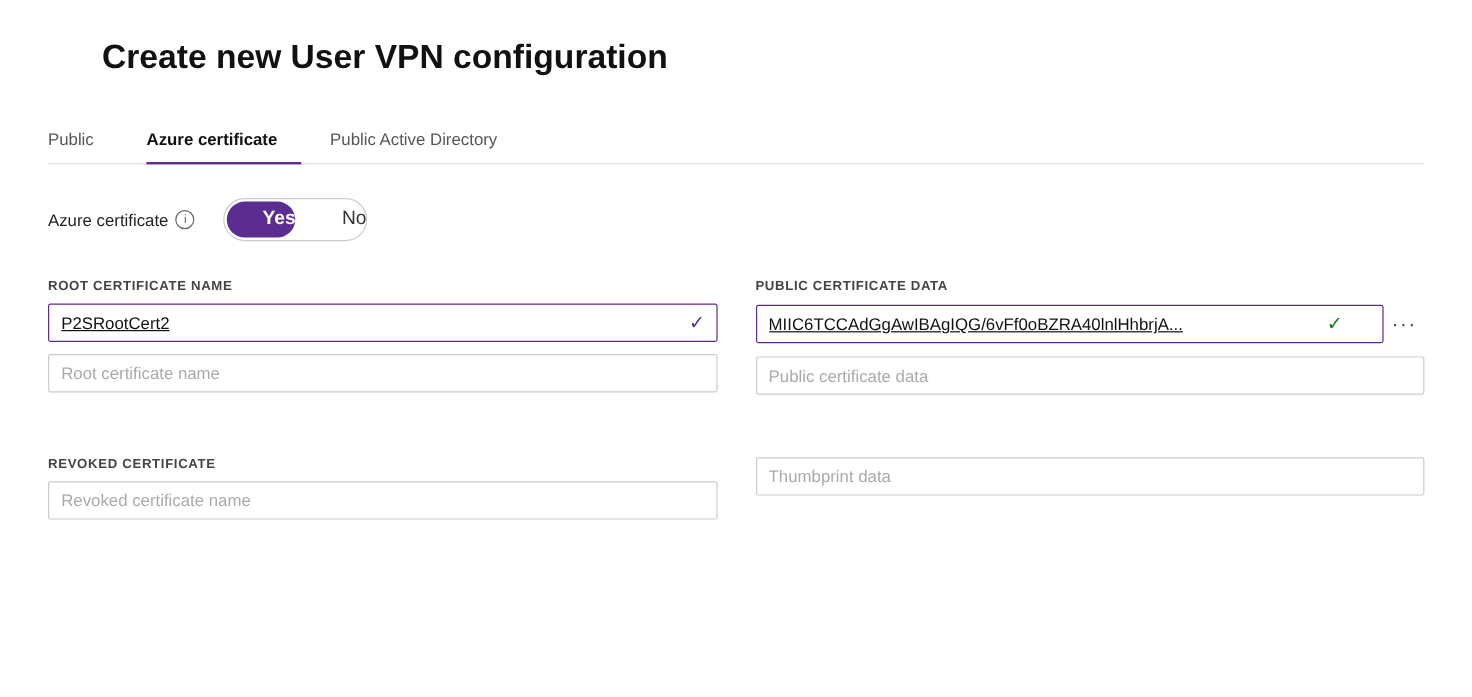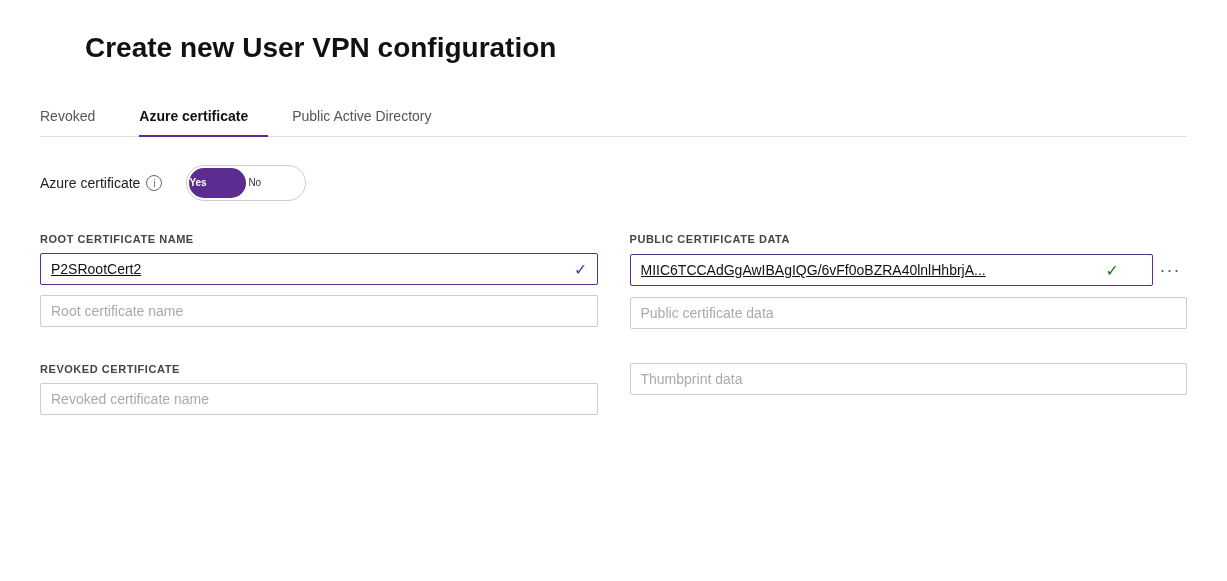--- a/index.html
+++ b/index.html
@@ -77,41 +77,41 @@
       align-items: center;
       background: #fff;
       border: 1.5px solid #ccc;
       border-radius: 20px;
       overflow: hidden;
       width: 120px;
       height: 36px;
     }
     .toggle-option {
       flex: 1;
-      text-align: left;
+      text-align: right;
       line-height: 34px;
-      font-size: 10px;
+      font-size: 16px;
       cursor: pointer;
       border-radius: 18px;
     }
     .toggle-option.selected {
       background: #5c2d91;
       color: #fff;
       font-weight: 600;
       margin: 2px;
       height: 30px;
       line-height: 30px;
     }
     .toggle-option.unselected {
       color: #333;
     }
     .form-section {
       display: grid;
       grid-template-columns: 1fr 1fr;
-      gap: 0 32px;
+      gap: 18px 32px;
     }
     .input-row {
       display: flex;
       align-items: center;
       gap: 0;
       margin-bottom: 10px;
     }
     .input-field {
       width: 100%;
       border: 1px solid #ccc;
@@ -173,21 +173,21 @@
     .second-row {
       margin-top: 24px;
     }
   </style>
 </head>
 <body>
 
 <h1 class="page-title">Create new User VPN configuration</h1>
 
 <nav class="tabs">
-  <div class="tab">Revoked</div>
+  <div class="tab">Public</div>
   <div class="tab active">Azure certificate</div>
   <div class="tab">Public Active Directory</div>
 </nav>
 
 <div class="toggle-row">
   <div class="toggle-label">
     <span>Azure certificate</span>
     <span class="info-icon">i</span>
   </div>
   <div class="toggle-switch">

